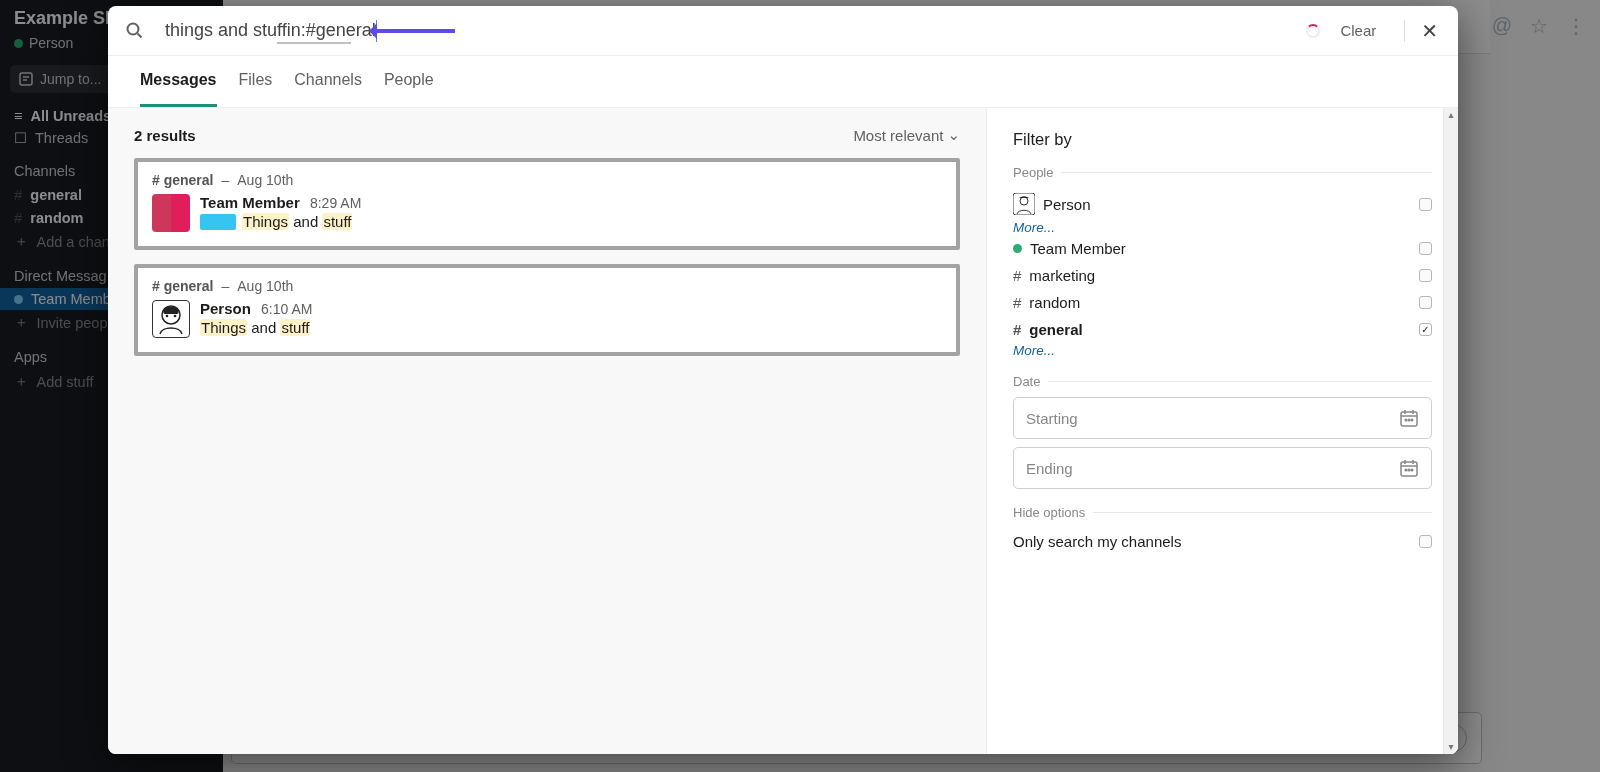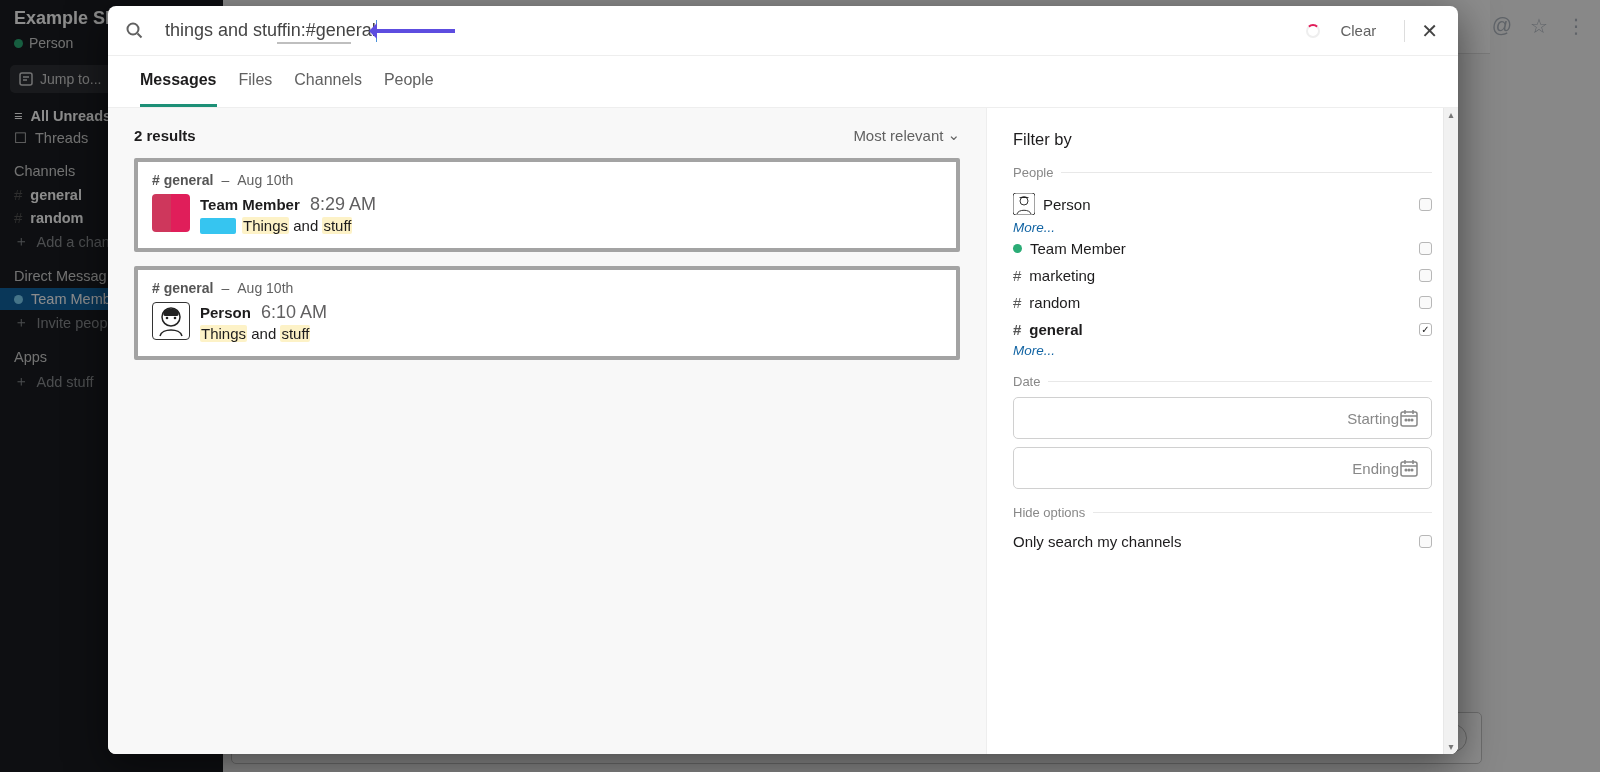--- a/index.html
+++ b/index.html
@@ -56,42 +56,42 @@
   .res-head .count { font-weight:700; color:#1d1c1d; }
   .sort { display:flex; align-items:center; gap:4px; cursor:pointer;}
   .card { background:#fff; border:4px solid #a3a3a3; border-radius:2px; margin-bottom:14px;text-align:right; }
   .card-head { padding:10px 14px 2px; color:#616161; font-size:14px; display:flex; gap:8px; }
   .card-body { padding:4px 14px 14px; display:flex; gap:10px; }
   .avatar { width:38px; height:38px; border-radius:4px; flex-shrink:0; }
   .av-split { display:flex; }
   .av-split div { width:19px; height:38px; }
   .av-face { background:#fff; border:1px solid #333; display:flex; align-items:center; justify-content:center; }
   .post .name { font-weight:700; }
-  .post .time { color:#616061; font-size:18px; margin-left:6px;}
+  .post .time { color:#616061; font-size:14px; margin-left:6px;}
   .post .msg { margin-top:2px; display:flex; align-items:center; gap:6px;}
   .chip { display:inline-block; width:36px; height:16px; border-radius:2px; }
   .hl { background:#fdf2c7; border-radius:2px; padding:0 1px;}
 
   .m-filter { width:472px; background:#fff; border-left:1px solid #eee; padding:22px 26px; overflow:auto; }
   .m-scroll { position:absolute; right:0; top:0; bottom:0; width:15px; background:#f1f1f1; border-left:1px solid #e8e8e8; }
   .m-scroll .up, .m-scroll .dn { position:absolute; left:0; right:0; height:14px; color:#777; font-size:10px; text-align:center; line-height:14px;}
   .m-scroll .up{top:0;} .m-scroll .dn{bottom:0;}
   .f-title { font-weight:400; font-size:16.5px; margin-bottom:14px;}
   .f-group-label { color:#888; font-size:13px; background:#fff; padding-right:8px; position:relative; z-index:1;}
   .f-group-head { position:relative; margin: 14px 0 8px; }
   .f-group-head::after { content:''; position:absolute; left:0; right:0; top:50%; height:1px; background:#e8e8e8; z-index:0;}
   .f-row { display:flex; align-items:center; justify-content:space-between; padding:5px 0; cursor:pointer;}
   .f-row .l { display:flex; align-items:center; gap:8px; }
   .chk { width:13px; height:13px; border:1px solid #b7b7b7; border-radius:3px; display:inline-flex; align-items:center; justify-content:center; font-size:10px; color:#1d1c1d; background:#fafafa;}
   .chk.on { background:#fff; }
   .more { color:#1264a3; font-size:13.5px; cursor:pointer;font-style:italic; }
   .hash { color:#555; font-size:15px; font-weight:400;}
   .f-row.bold .name { font-weight:700; }
   .f-av { width:22px;height:22px;border-radius:3px; }
-  .date-box { border:1px solid #d0d0d0; border-radius:5px; padding:10px 12px; display:flex; align-items:center; justify-content:flex-end; color:#888; margin-bottom:8px; cursor:pointer;}
+  .date-box { border:1px solid #d0d0d0; border-radius:5px; padding:10px 12px; display:flex; align-items:center; justify-content:space-between; color:#888; margin-bottom:8px; cursor:pointer;}
   .cal-ic { width:20px; height:20px; color:#888; }
 
   svg { display:block; }
 </style>
 </head>
 <body>
 
 <div class="frame">
   <div class="app-bg"></div>
 

